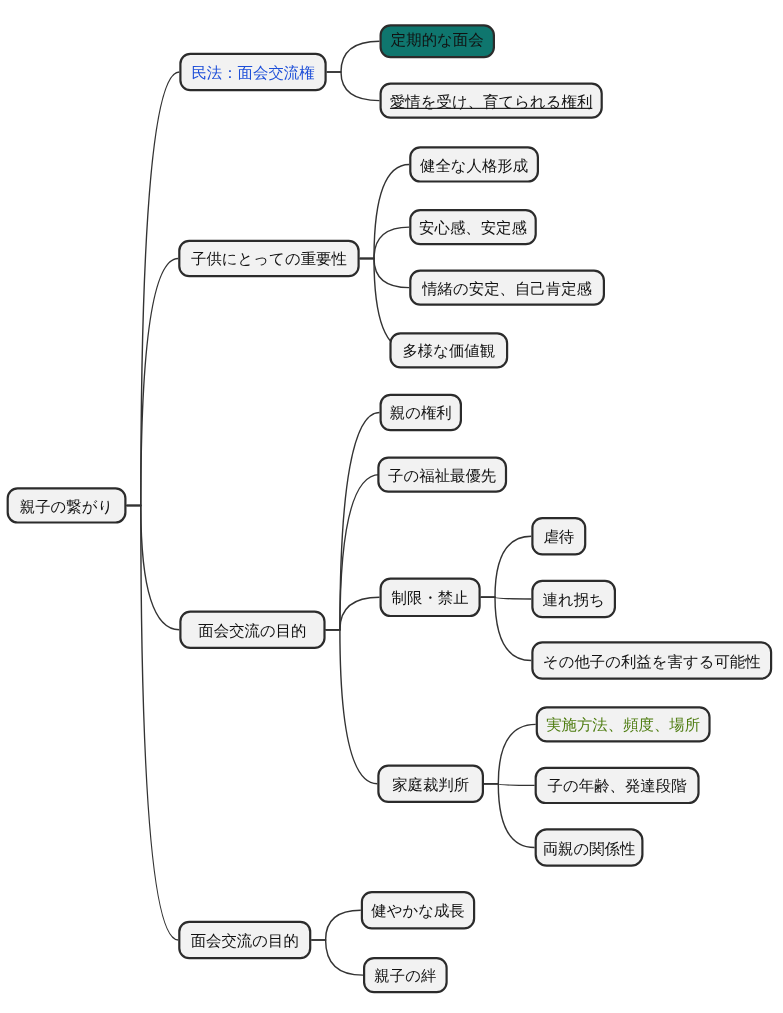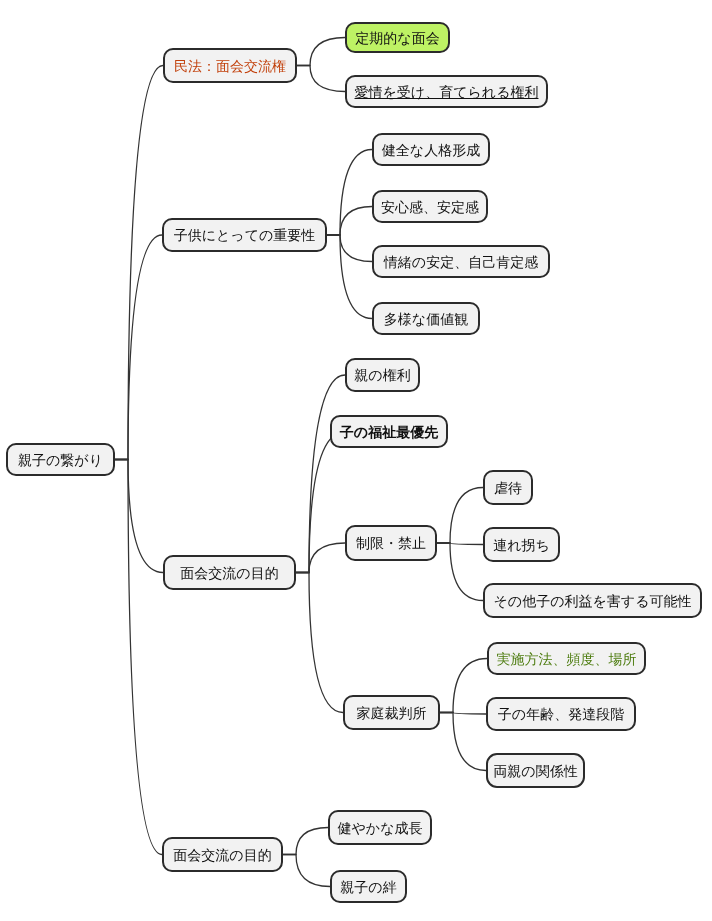--- a/index.html
+++ b/index.html
@@ -67,51 +67,51 @@
       <path d="M 440 712.5 H 453 Q 453 714 486 714" stroke="#333333"></path>
       <path d="M 440 712.5 H 453 Q 453 770.5 486 770.5" stroke="#333333"></path>
       <path d="M 115 459.5 H 128 Q 128 854.5 162 854.5" stroke="#333333"></path>
       <path d="M 283 854.5 H 296 Q 296 827.5 328 827.5" stroke="#333333"></path>
       <path d="M 283 854.5 H 296 Q 296 886.5 330 886.5" stroke="#333333"></path>
     </svg>
 
 <div class="node" style="left: 6px; top: 443px; width: 109px; height: 33px; background: rgb(242, 242, 242); border-color: rgb(43, 43, 43); color: rgb(17, 17, 17);">
       <span>親子の繋がり</span>
     </div>
-    <div class="node" style="left: 163px; top: 48px; width: 134px; height: 35px; background: rgb(242, 242, 242); border-color: rgb(43, 43, 43); color: #c2410c;">
+    <div class="node" style="left: 163px; top: 48px; width: 134px; height: 35px; background: rgb(242, 242, 242); border-color: rgb(43, 43, 43); color: #1d4ed8;">
       <span>民法：面会交流権</span>
     </div>
-    <div class="node" style="left: 345px; top: 22px; width: 105px; height: 31px; background: #bef264; border-color: rgb(43, 43, 43); color: rgb(17, 17, 17);">
+    <div class="node" style="left: 345px; top: 22px; width: 105px; height: 31px; background: #0f766e; border-color: rgb(43, 43, 43); color: rgb(17, 17, 17); font-family: Liberation Serif, serif;">
       <span>定期的な面会</span>
     </div>
     <div class="node" style="left: 345px; top: 75px; width: 203px; height: 33px; background: rgb(242, 242, 242); border-color: rgb(43, 43, 43); color: rgb(17, 17, 17); text-decoration: underline;">
       <span>愛情を受け、育てられる権利</span>
     </div>
     <div class="node" style="left: 162px; top: 218px; width: 165px; height: 34px; background: rgb(242, 242, 242); border-color: rgb(43, 43, 43); color: rgb(17, 17, 17);">
       <span>子供にとっての重要性</span>
     </div>
     <div class="node" style="left: 372px; top: 133px; width: 118px; height: 33px; background: rgb(242, 242, 242); border-color: rgb(43, 43, 43); color: rgb(17, 17, 17);">
       <span>健全な人格形成</span>
     </div>
     <div class="node" style="left: 372px; top: 190px; width: 116px; height: 33px; background: rgb(242, 242, 242); border-color: rgb(43, 43, 43); color: rgb(17, 17, 17);">
       <span>安心感、安定感</span>
     </div>
     <div class="node" style="left: 372px; top: 245px; width: 178px; height: 33px; background: rgb(242, 242, 242); border-color: rgb(43, 43, 43); color: rgb(17, 17, 17);">
       <span>情緒の安定、自己肯定感</span>
     </div>
-    <div class="node" style="left: 372px; top: 302px; width: 108px; height: 33px; background: rgb(242, 242, 242); border-color: rgb(43, 43, 43); color: rgb(17, 17, 17);">
+    <div class="node" style="left: 354px; top: 302px; width: 108px; height: 33px; background: rgb(242, 242, 242); border-color: rgb(43, 43, 43); color: rgb(17, 17, 17);">
       <span>多様な価値観</span>
     </div>
     <div class="node" style="left: 163px; top: 555px; width: 133px; height: 35px; background: rgb(242, 242, 242); border-color: rgb(43, 43, 43); color: rgb(17, 17, 17);">
       <span>面会交流の目的</span>
     </div>
     <div class="node" style="left: 345px; top: 358px; width: 75px; height: 34px; background: rgb(242, 242, 242); border-color: rgb(43, 43, 43); color: rgb(17, 17, 17); justify-content: center;">
       <span>親の権利</span>
     </div>
-    <div class="node" style="left: 330px; top: 415px; width: 118px; height: 33px; background: rgb(242, 242, 242); border-color: rgb(43, 43, 43); color: rgb(17, 17, 17); font-weight: bold;">
+    <div class="node" style="left: 343px; top: 415px; width: 118px; height: 33px; background: rgb(242, 242, 242); border-color: rgb(43, 43, 43); color: rgb(17, 17, 17);">
       <span>子の福祉最優先</span>
     </div>
     <div class="node" style="left: 345px; top: 525px; width: 92px; height: 36px; background: rgb(242, 242, 242); border-color: rgb(43, 43, 43); color: rgb(17, 17, 17);">
       <span>制限・禁止</span>
     </div>
     <div class="node" style="left: 483px; top: 470px; width: 50px; height: 35px; background: rgb(242, 242, 242); border-color: rgb(43, 43, 43); color: rgb(17, 17, 17);">
       <span>虐待</span>
     </div>
     <div class="node" style="left: 483px; top: 527px; width: 77px; height: 35px; background: rgb(242, 242, 242); border-color: rgb(43, 43, 43); color: rgb(17, 17, 17);">
       <span>連れ拐ち</span>

